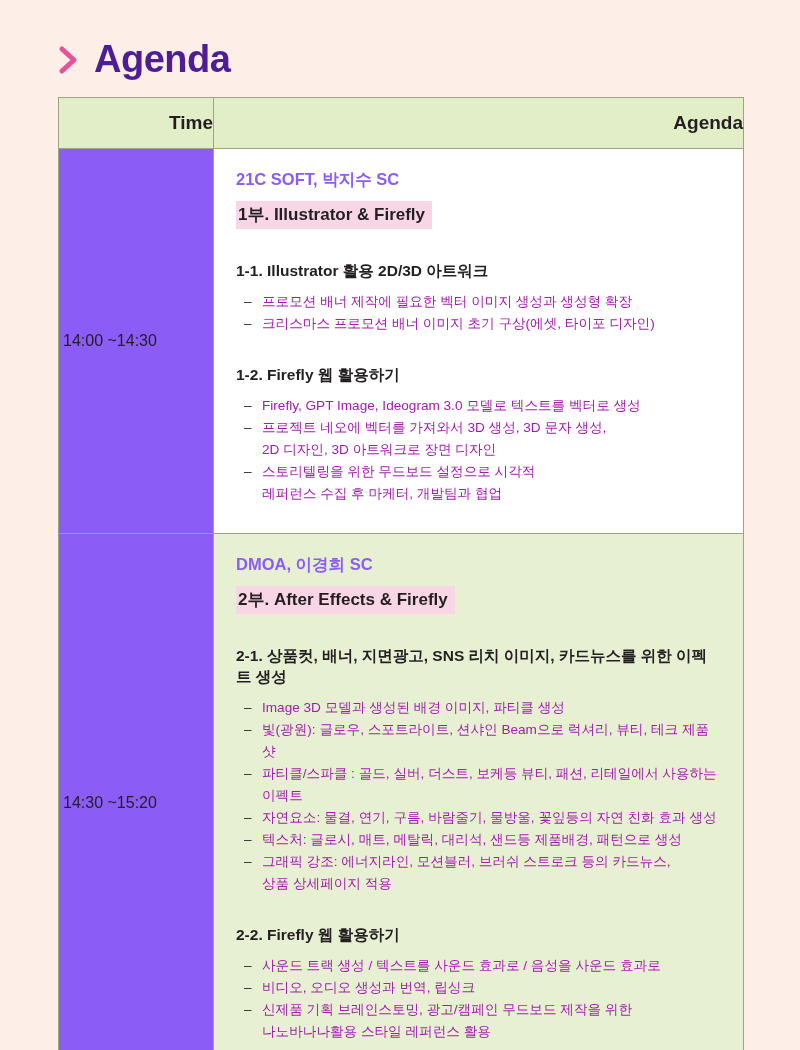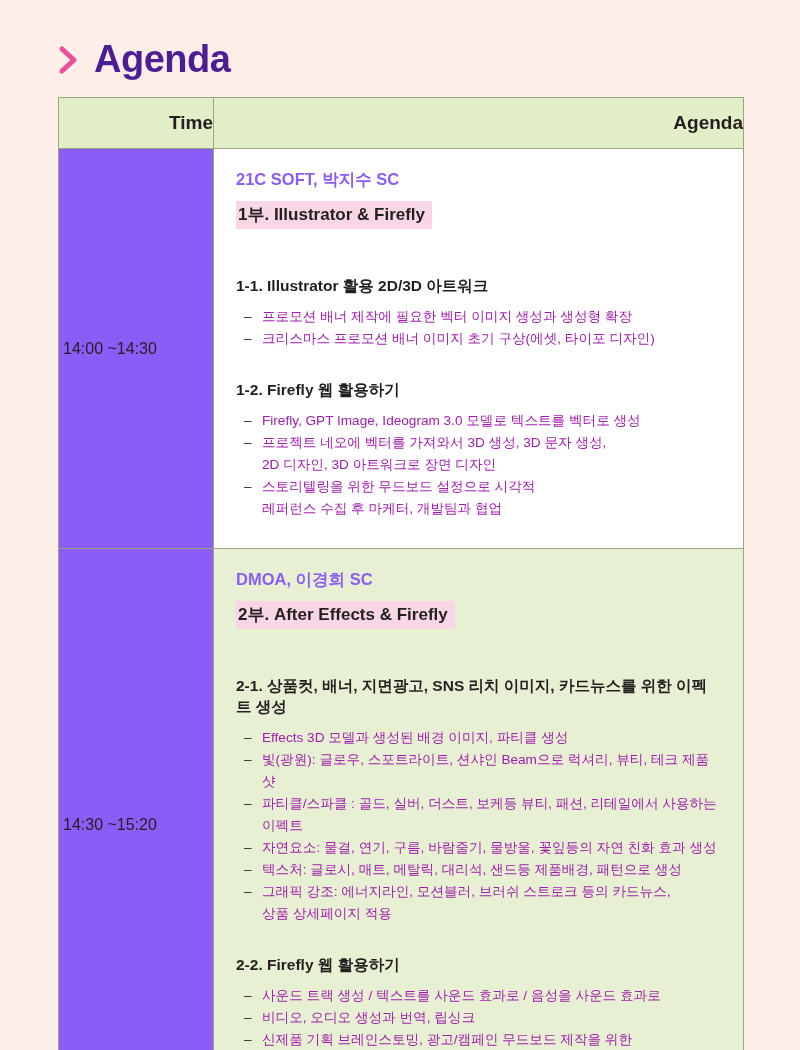--- a/index.html
+++ b/index.html
@@ -76,21 +76,21 @@
     font-weight: bold;
     margin: 2px 0 10px 0;
   }
   .part-title {
     display: inline-block;
     font-size: 17px;
     font-weight: bold;
     color: #231f20;
     background: #f9d6e6;
     padding: 2px 7px 3px 2px;
-    margin-bottom: 33px;
+    margin-bottom: 18px;
   }
   .sub-title {
     font-size: 15.5px;
     font-weight: bold;
     margin: 14px 0 9px 0;
     color: #231f20;
   }
   ul.bullets {
     list-style: none;
     margin: 0 0 6px 0;
@@ -166,21 +166,21 @@
       </tr>
 
       <tr>
         <td class="time-cell">14:30 ~15:20</td>
         <td class="session-cell tinted">
           <div class="speaker">DMOA, 이경희 SC</div>
           <div class="part-title">2부. After Effects &amp; Firefly</div>
 
           <div class="sub-title">2-1. 상품컷, 배너, 지면광고, SNS 리치 이미지, 카드뉴스를 위한 이펙트 생성</div>
           <ul class="bullets">
-            <li class="nowrap-block">Effects 3D 모델과 생성된 배경 이미지, 파티클 생성</li>
+            <li class="nowrap-block">Image 3D 모델과 생성된 배경 이미지, 파티클 생성</li>
             <li class="nowrap-block">빛(광원): 글로우, 스포트라이트, 션샤인 Beam으로 럭셔리, 뷰티, 테크 제품샷</li>
             <li class="nowrap-block">파티클/스파클 : 골드, 실버, 더스트, 보케등 뷰티, 패션, 리테일에서 사용하는 이펙트</li>
             <li class="nowrap-block">자연요소: 물결, 연기, 구름, 바람줄기, 물방울, 꽃잎등의 자연 친화 효과 생성</li>
             <li class="nowrap-block">텍스처: 글로시, 매트, 메탈릭, 대리석, 샌드등 제품배경, 패턴으로 생성</li>
             <li class="nowrap-block">그래픽 강조: 에너지라인, 모션블러, 브러쉬 스트로크 등의 카드뉴스,
 상품 상세페이지 적용</li>
           </ul>
 
           <div class="spacer-sm"></div>
 

